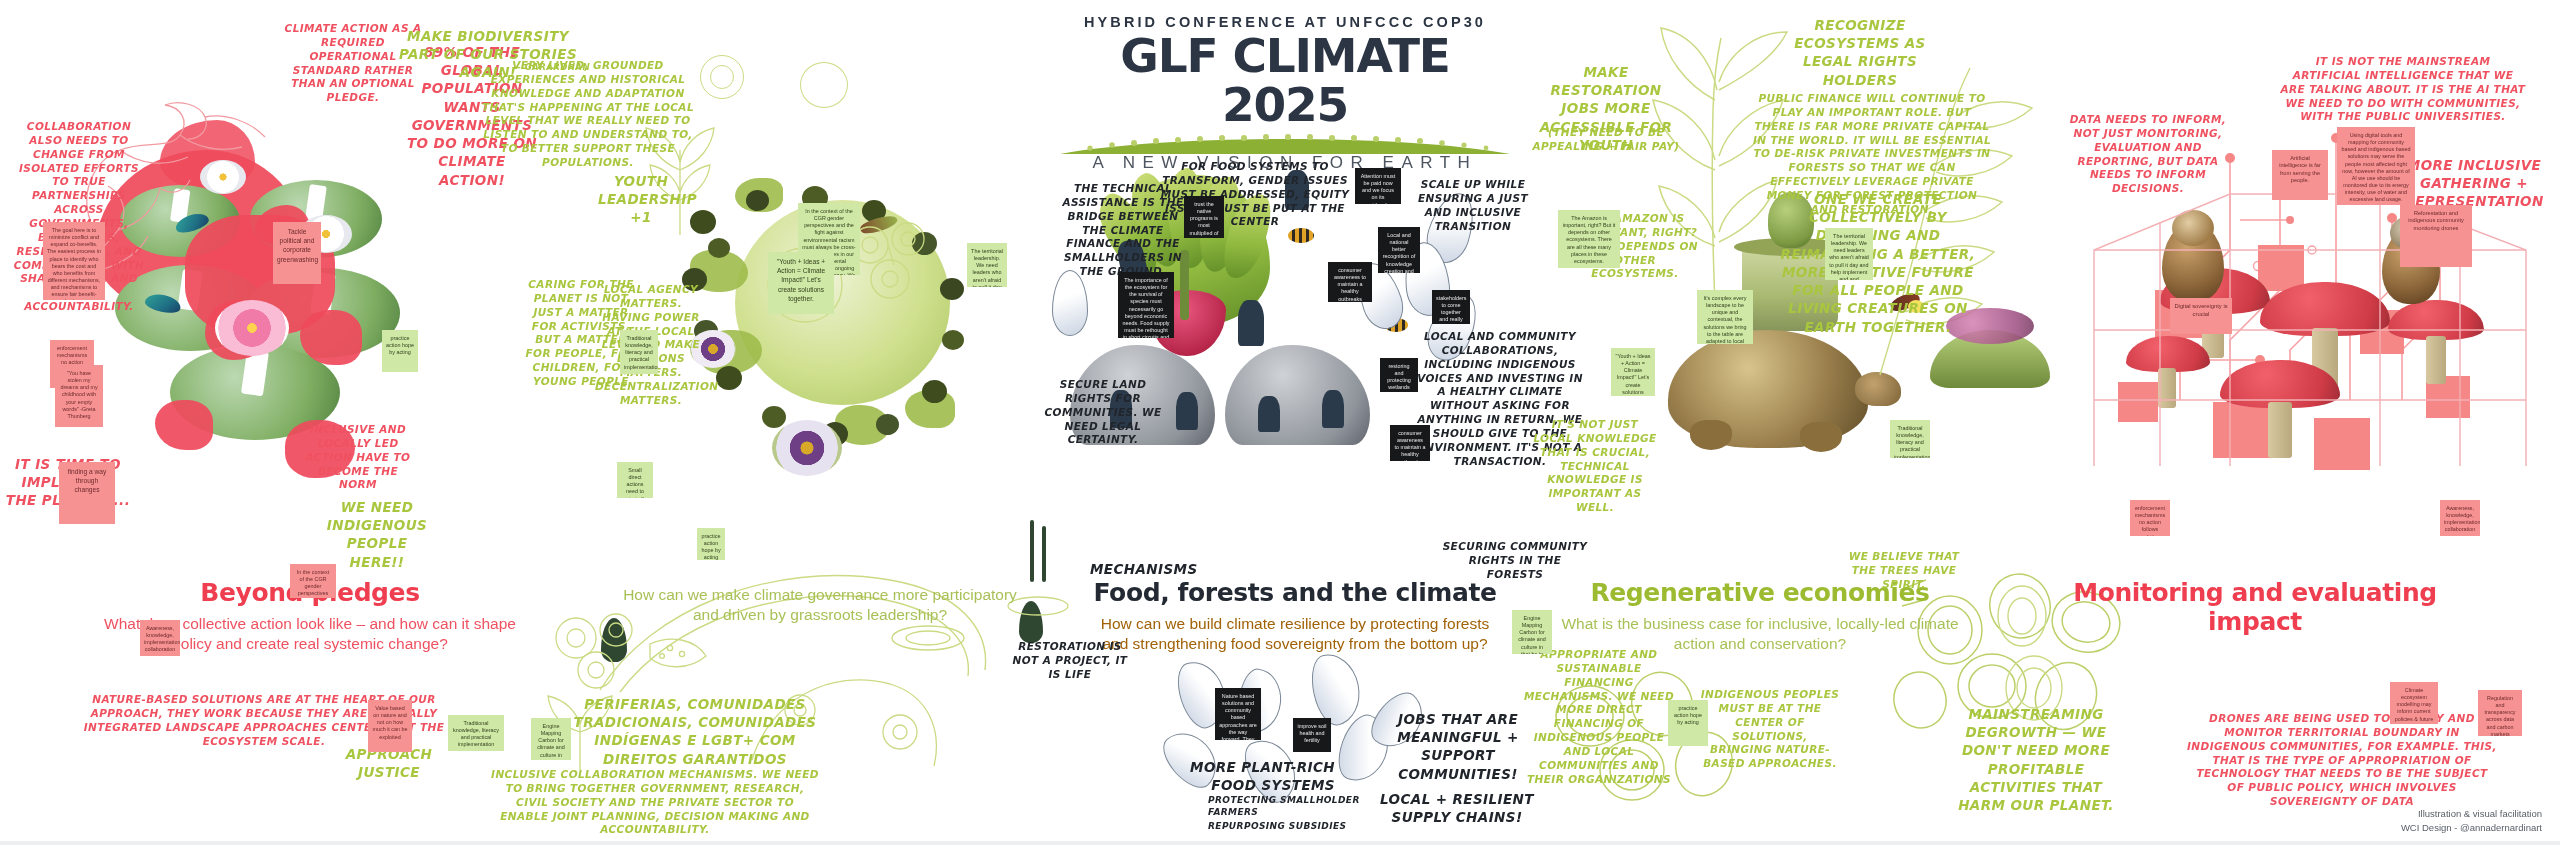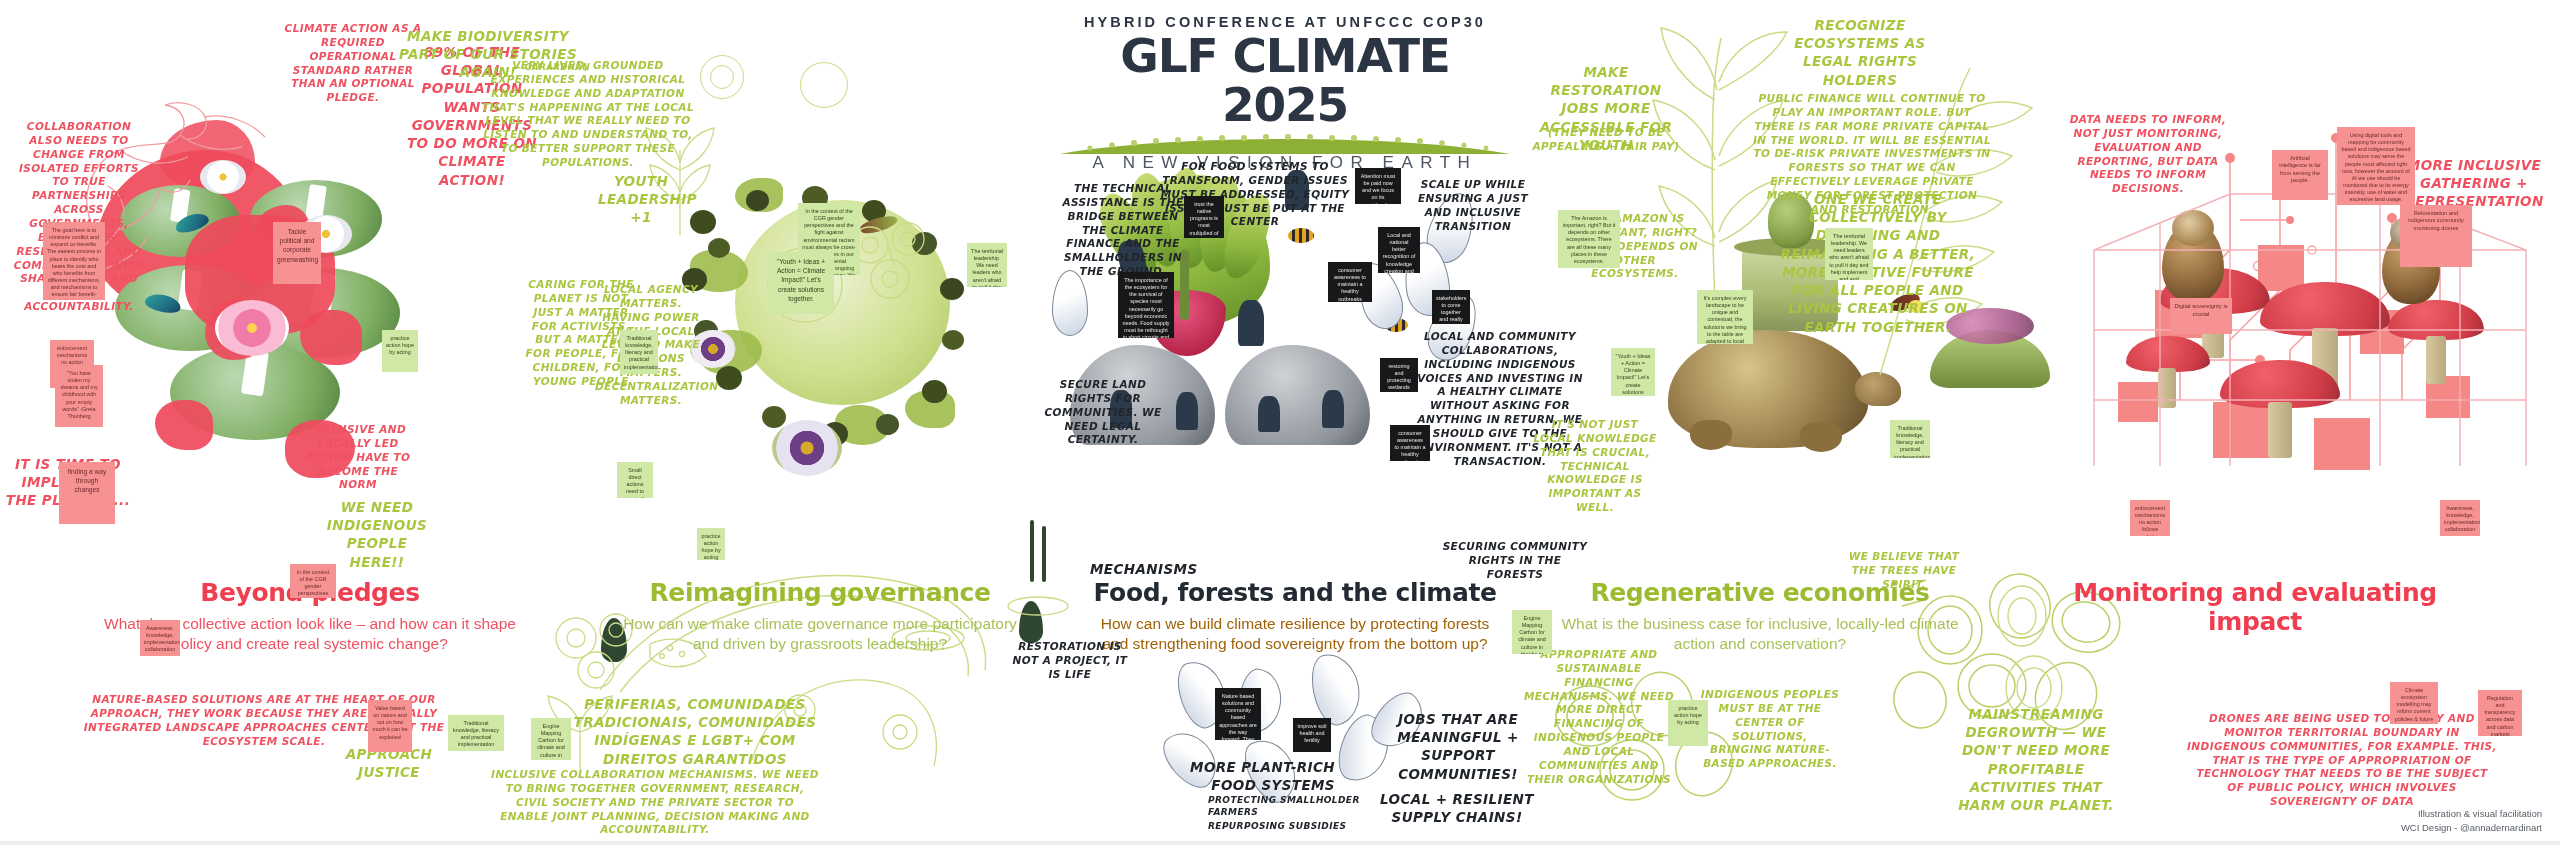--- a/index.html
+++ b/index.html
@@ -487,21 +487,20 @@
     </div>
     <div class="sub">A NEW VISION FOR EARTH</div>
   </div>
 
   <div class="sec red" style="left:95px;top:578px;width:430px;">
     <h2>Beyond pledges</h2>
     <p>What does collective action look like – and how can it shape policy and create real systemic change?</p>
   </div>
 
   <div class="sec green" style="left:620px;top:578px;width:400px;">
-    <h2>Reimagining governance</h2>
     <p>How can we make climate governance more participatory and driven by grassroots leadership?</p>
   </div>
 
   <div class="sec dark" style="left:1090px;top:578px;width:410px;">
     <h2>Food, forests and the climate</h2>
     <p>How can we build climate resilience by protecting forests and strengthening food sovereignty from the bottom up?</p>
   </div>
 
   <div class="sec green" style="left:1560px;top:578px;width:400px;">
     <h2>Regenerative economies</h2>
@@ -550,20 +549,21 @@
   <div class="hw green abs" style="left:1752px;top:92px;width:240px;">PUBLIC FINANCE WILL CONTINUE TO PLAY AN IMPORTANT ROLE. BUT THERE IS FAR MORE PRIVATE CAPITAL IN THE WORLD. IT WILL BE ESSENTIAL TO DE-RISK PRIVATE INVESTMENTS IN FORESTS SO THAT WE CAN EFFECTIVELY LEVERAGE PRIVATE MONEY FOR FOREST PROTECTION AND RESTORATION.</div>
   <div class="hw green big abs" style="left:1772px;top:190px;width:212px;">ONE WE CREATE COLLECTIVELY BY DREAMING AND REIMAGINING A BETTER, MORE POSITIVE FUTURE FOR ALL PEOPLE AND LIVING CREATURES ON EARTH TOGETHER.</div>
   <div class="hw green abs" style="left:1570px;top:212px;width:130px;">THE AMAZON IS IMPORTANT, RIGHT? BUT IT DEPENDS ON OTHER ECOSYSTEMS.</div>
   <div class="hw green abs" style="left:1530px;top:418px;width:130px;">IT'S NOT JUST LOCAL KNOWLEDGE THAT IS CRUCIAL, TECHNICAL KNOWLEDGE IS IMPORTANT AS WELL.</div>
   <div class="hw green abs" style="left:1838px;top:550px;width:132px;">WE BELIEVE THAT THE TREES HAVE SPIRIT.</div>
   <div class="hw green abs" style="left:1520px;top:648px;width:158px;">APPROPRIATE AND SUSTAINABLE FINANCING MECHANISMS. WE NEED MORE DIRECT FINANCING OF INDIGENOUS PEOPLE AND LOCAL COMMUNITIES AND THEIR ORGANIZATIONS</div>
   <div class="hw green abs" style="left:1700px;top:688px;width:140px;">INDIGENOUS PEOPLES MUST BE AT THE CENTER OF SOLUTIONS, BRINGING NATURE-BASED APPROACHES.</div>
   <div class="hw green big abs" style="left:1952px;top:705px;width:168px;">MAINSTREAMING DEGROWTH — WE DON'T NEED MORE PROFITABLE ACTIVITIES THAT HARM OUR PLANET.</div>
 
   <div class="hw red abs" style="left:2068px;top:113px;width:160px;">DATA NEEDS TO INFORM, NOT JUST MONITORING, EVALUATION AND REPORTING, BUT DATA NEEDS TO INFORM DECISIONS.</div>
+  <div class="hw red abs" style="left:2280px;top:55px;width:246px;">IT IS NOT THE MAINSTREAM ARTIFICIAL INTELLIGENCE THAT WE ARE TALKING ABOUT. IT IS THE AI THAT WE NEED TO DO WITH COMMUNITIES, WITH THE PUBLIC UNIVERSITIES.</div>
   <div class="hw red big abs" style="left:2400px;top:156px;width:148px;">MORE INCLUSIVE GATHERING + REPRESENTATION</div>
   <div class="note pink" style="left:2400px;top:205px;width:72px;height:62px;font-size:5.6px;">Reforestation and indigenous community monitoring drones</div>
   <div class="note pink" style="left:2170px;top:298px;width:62px;height:36px;font-size:5.8px;">Digital sovereignty is crucial</div>
   <div class="hw red abs" style="left:2186px;top:712px;width:312px;">DRONES ARE BEING USED TO SURVEY AND MONITOR TERRITORIAL BOUNDARY IN INDIGENOUS COMMUNITIES, FOR EXAMPLE. THIS, THAT IS THE TYPE OF APPROPRIATION OF TECHNOLOGY THAT NEEDS TO BE THE SUBJECT OF PUBLIC POLICY, WHICH INVOLVES SOVEREIGNTY OF DATA</div>
   <div class="note pink" style="left:2272px;top:150px;width:56px;height:50px;font-size:5.6px;">Artificial intelligence is far from serving the people.</div>
 
   <div class="note pink" style="left:43px;top:222px;width:62px;height:78px;">The goal here is to minimize conflict and expand co-benefits. The easiest process in place to identify who bears the cost and who benefits from different mechanisms, and mechanisms to ensure fair benefit-sharing or compensation.</div>
   <div class="note pink" style="left:50px;top:340px;width:44px;height:48px;">enforcement mechanisms no action follows ambition</div>
   <div class="note pink mid" style="left:273px;top:222px;width:48px;height:62px;">Tackle political and corporate greenwashing</div>
   <div class="note pink" style="left:55px;top:365px;width:48px;height:62px;">"You have stolen my dreams and my childhood with your empty words" -Greta Thunberg</div>

